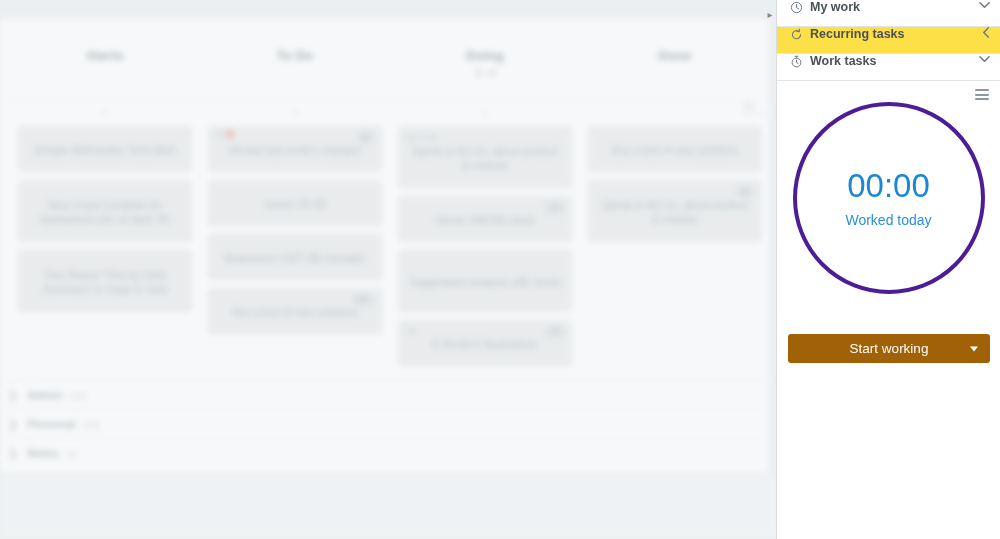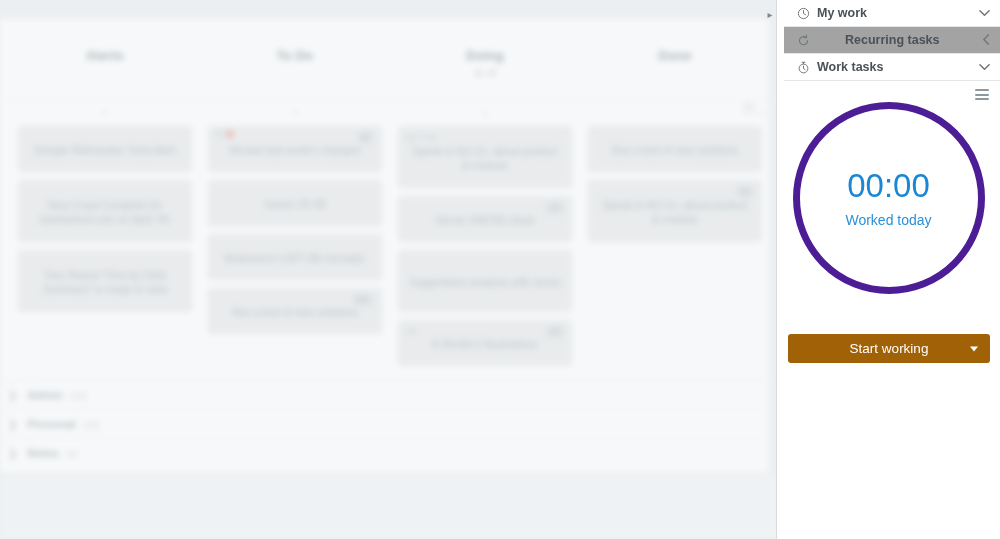--- a/index.html
+++ b/index.html
@@ -132,48 +132,48 @@
     background: #ffffff;
     border-left: 1px solid #d8dcde;
   }
   .panel-collapse {
     position: absolute; left: -13px; top: 6px;
     width: 12px; height: 16px;
     display: flex; align-items: center; justify-content: center;
     color: #7e8a91; font-size: 10px;
   }
   .prow {
-    height: 27px; display: flex; align-items: center;
+    height: 27px; display: flex; align-items: flex-start;
     padding: 0 10px 0 12px;
     border-bottom: 1px solid #e3e6e8;
     background: #ffffff;
-    font-size: 12.5px; color: #4a5257; font-weight: bold; margin-left: 7px;
-  }
-  .prow.shaded { background: #a3a3a3; gap: 28px; }
+    font-size: 12.5px; color: #4a5257; font-weight: bold;
+  }
+  .prow.shaded { background: #fde047; }
   .prow .pico {
     width: 14px; height: 14px; margin-right: 7px;
     display: inline-flex; align-items: center; justify-content: center;
     color: #6e777c;
   }
   .prow .plabel { flex: 1; }
   .prow .chev { color: #72797e; font-size: 11px; line-height: 11px; }
   .prow .chev.left { font-size: 12px; }
 
   .timer-body { position: relative; height: 246px; }
   .hamburger {
     position: absolute; right: 11px; top: 8px;
     width: 14px; height: 11px;
     display: flex; flex-direction: column; justify-content: space-between;
   }
   .hamburger span { display: block; height: 2px; background: #8e979c; border-radius: 1px; }
 
   .timer-circle {
     position: absolute; left: 50%; top: 21px; transform: translateX(-50%);
     width: 192px; height: 192px; border-radius: 50%;
-    border: 7px solid #4c1d95;
+    border: 4px solid #4c1d95;
     display: flex; flex-direction: column; align-items: center; justify-content: center;
   }
   .timer-value {
     color: #1b87d4; font-size: 33px; line-height: 36px; letter-spacing: 0px;
   }
   .timer-label { color: #2a90d8; font-size: 14px; margin-top: 8px; }
 
   .start-btn {
     position: absolute; left: 11px; top: 334px;
     width: 202px; height: 29px;

